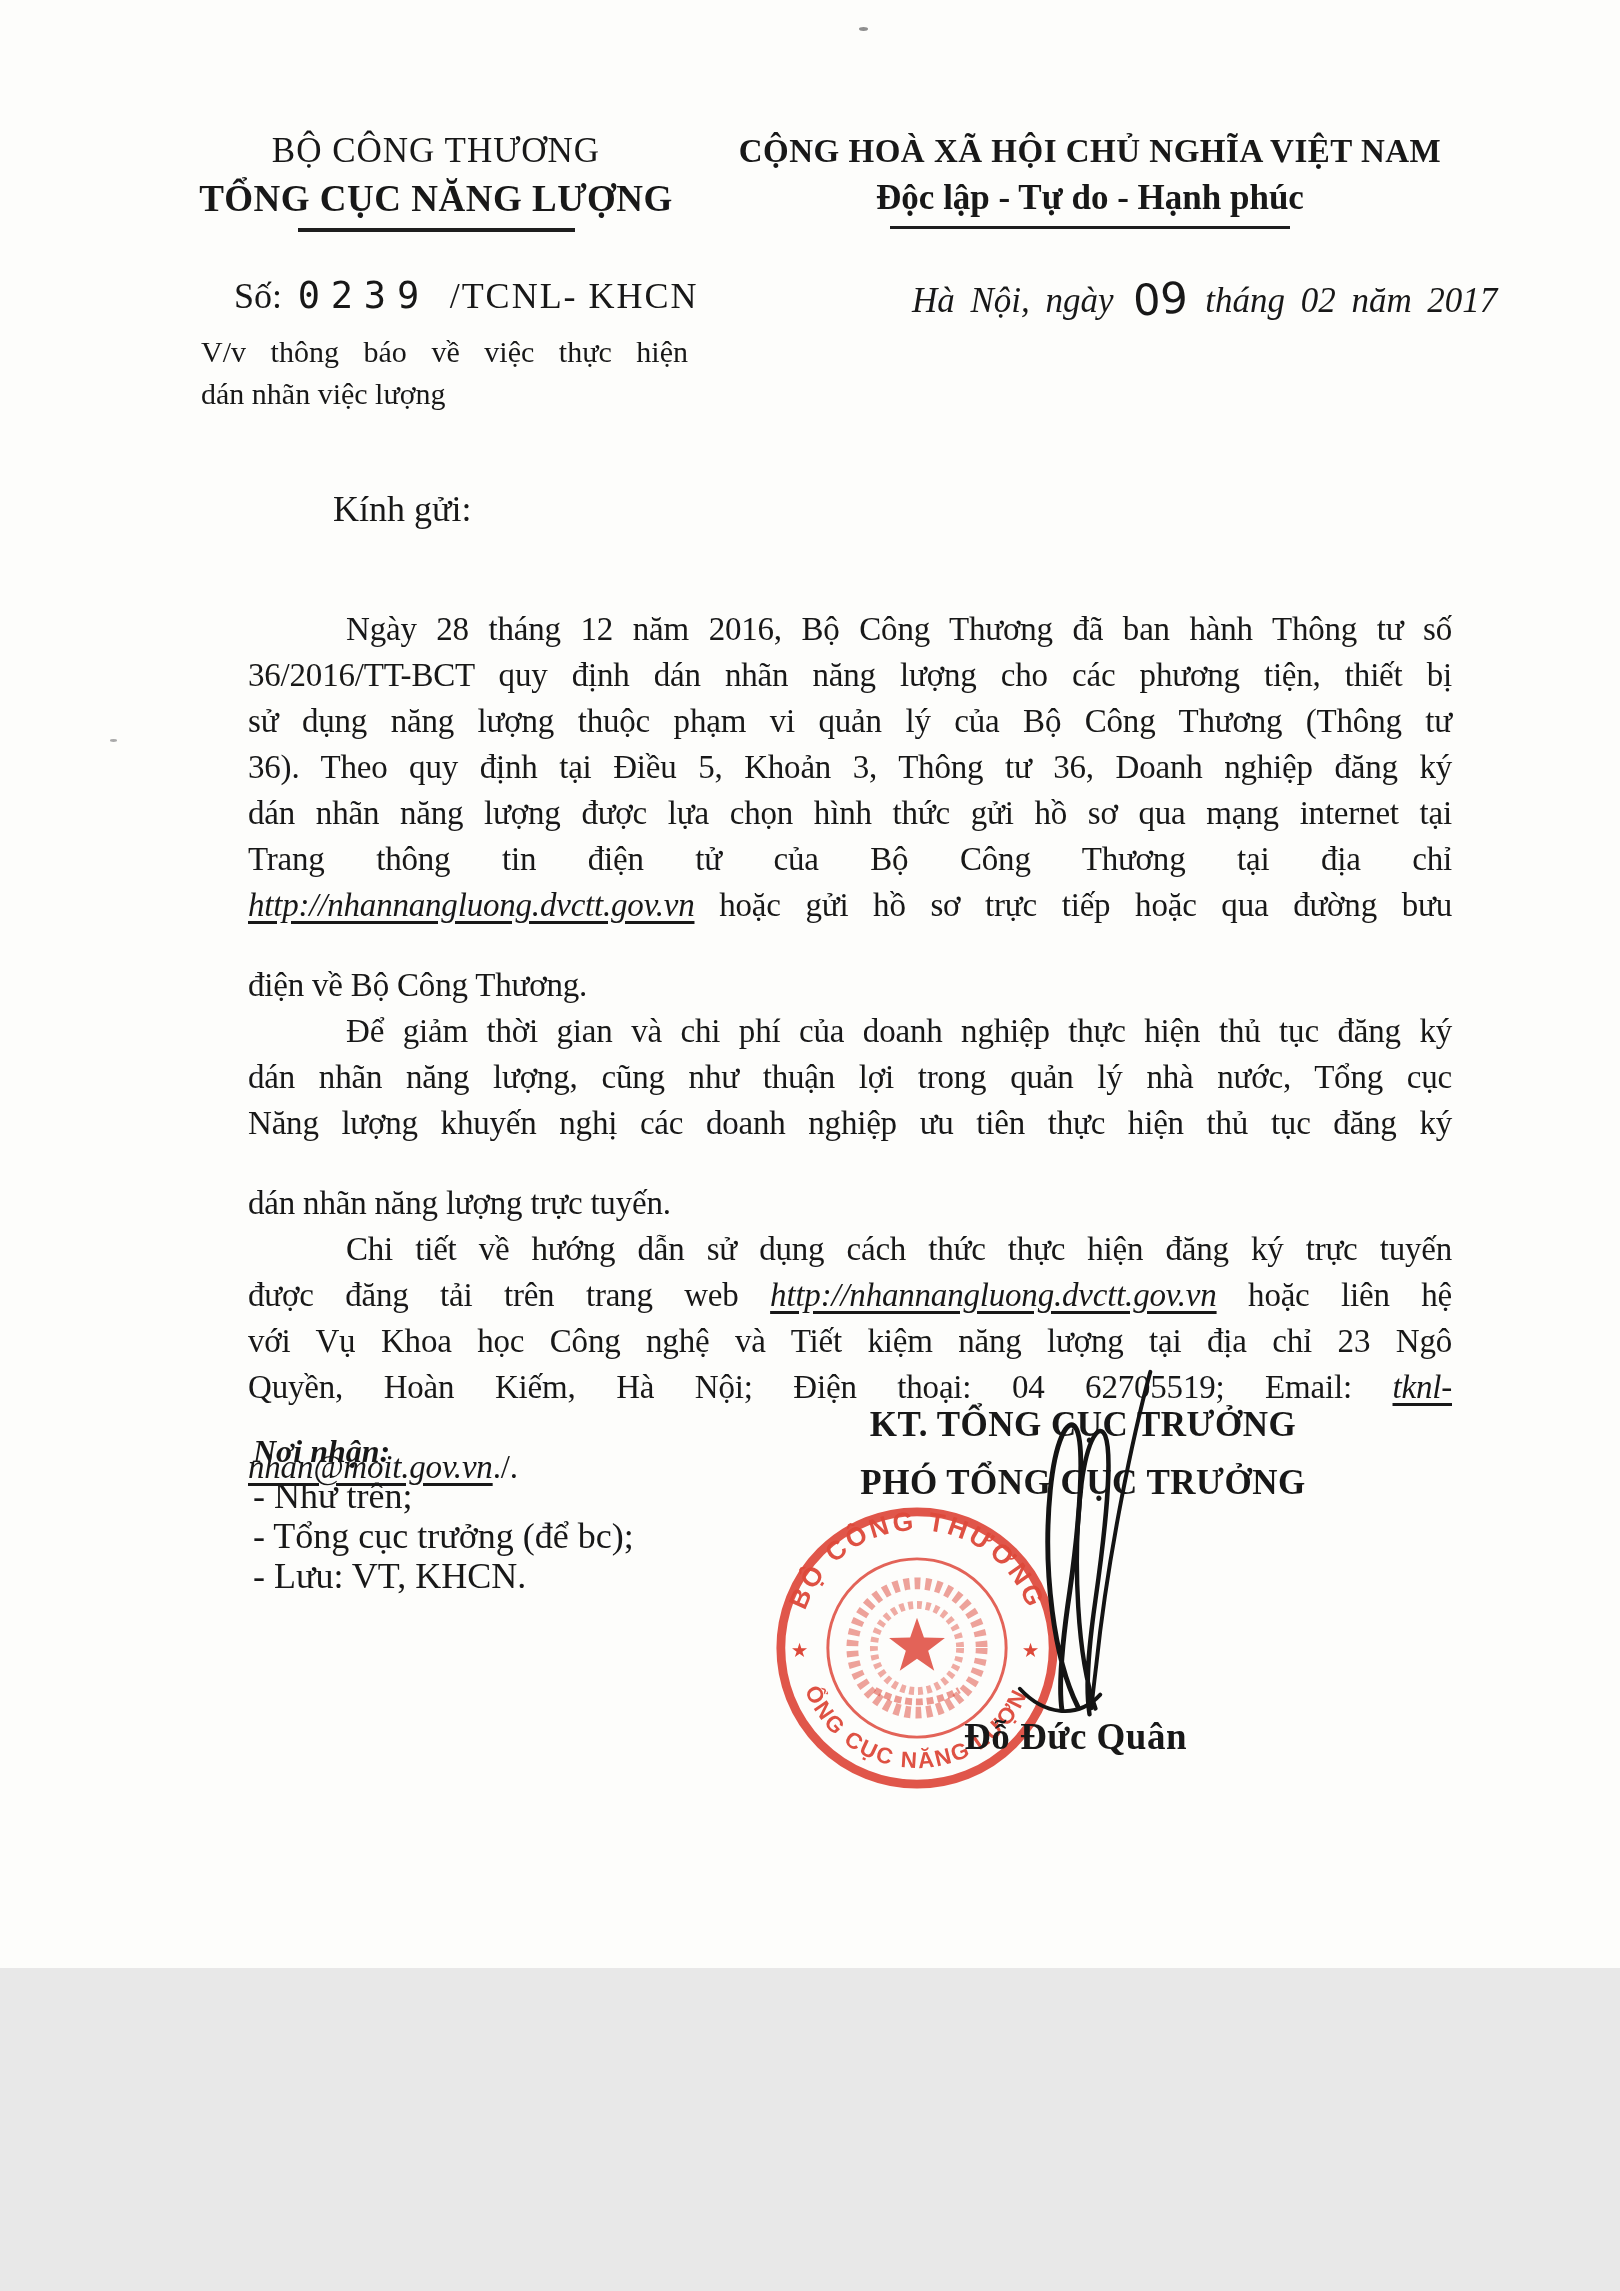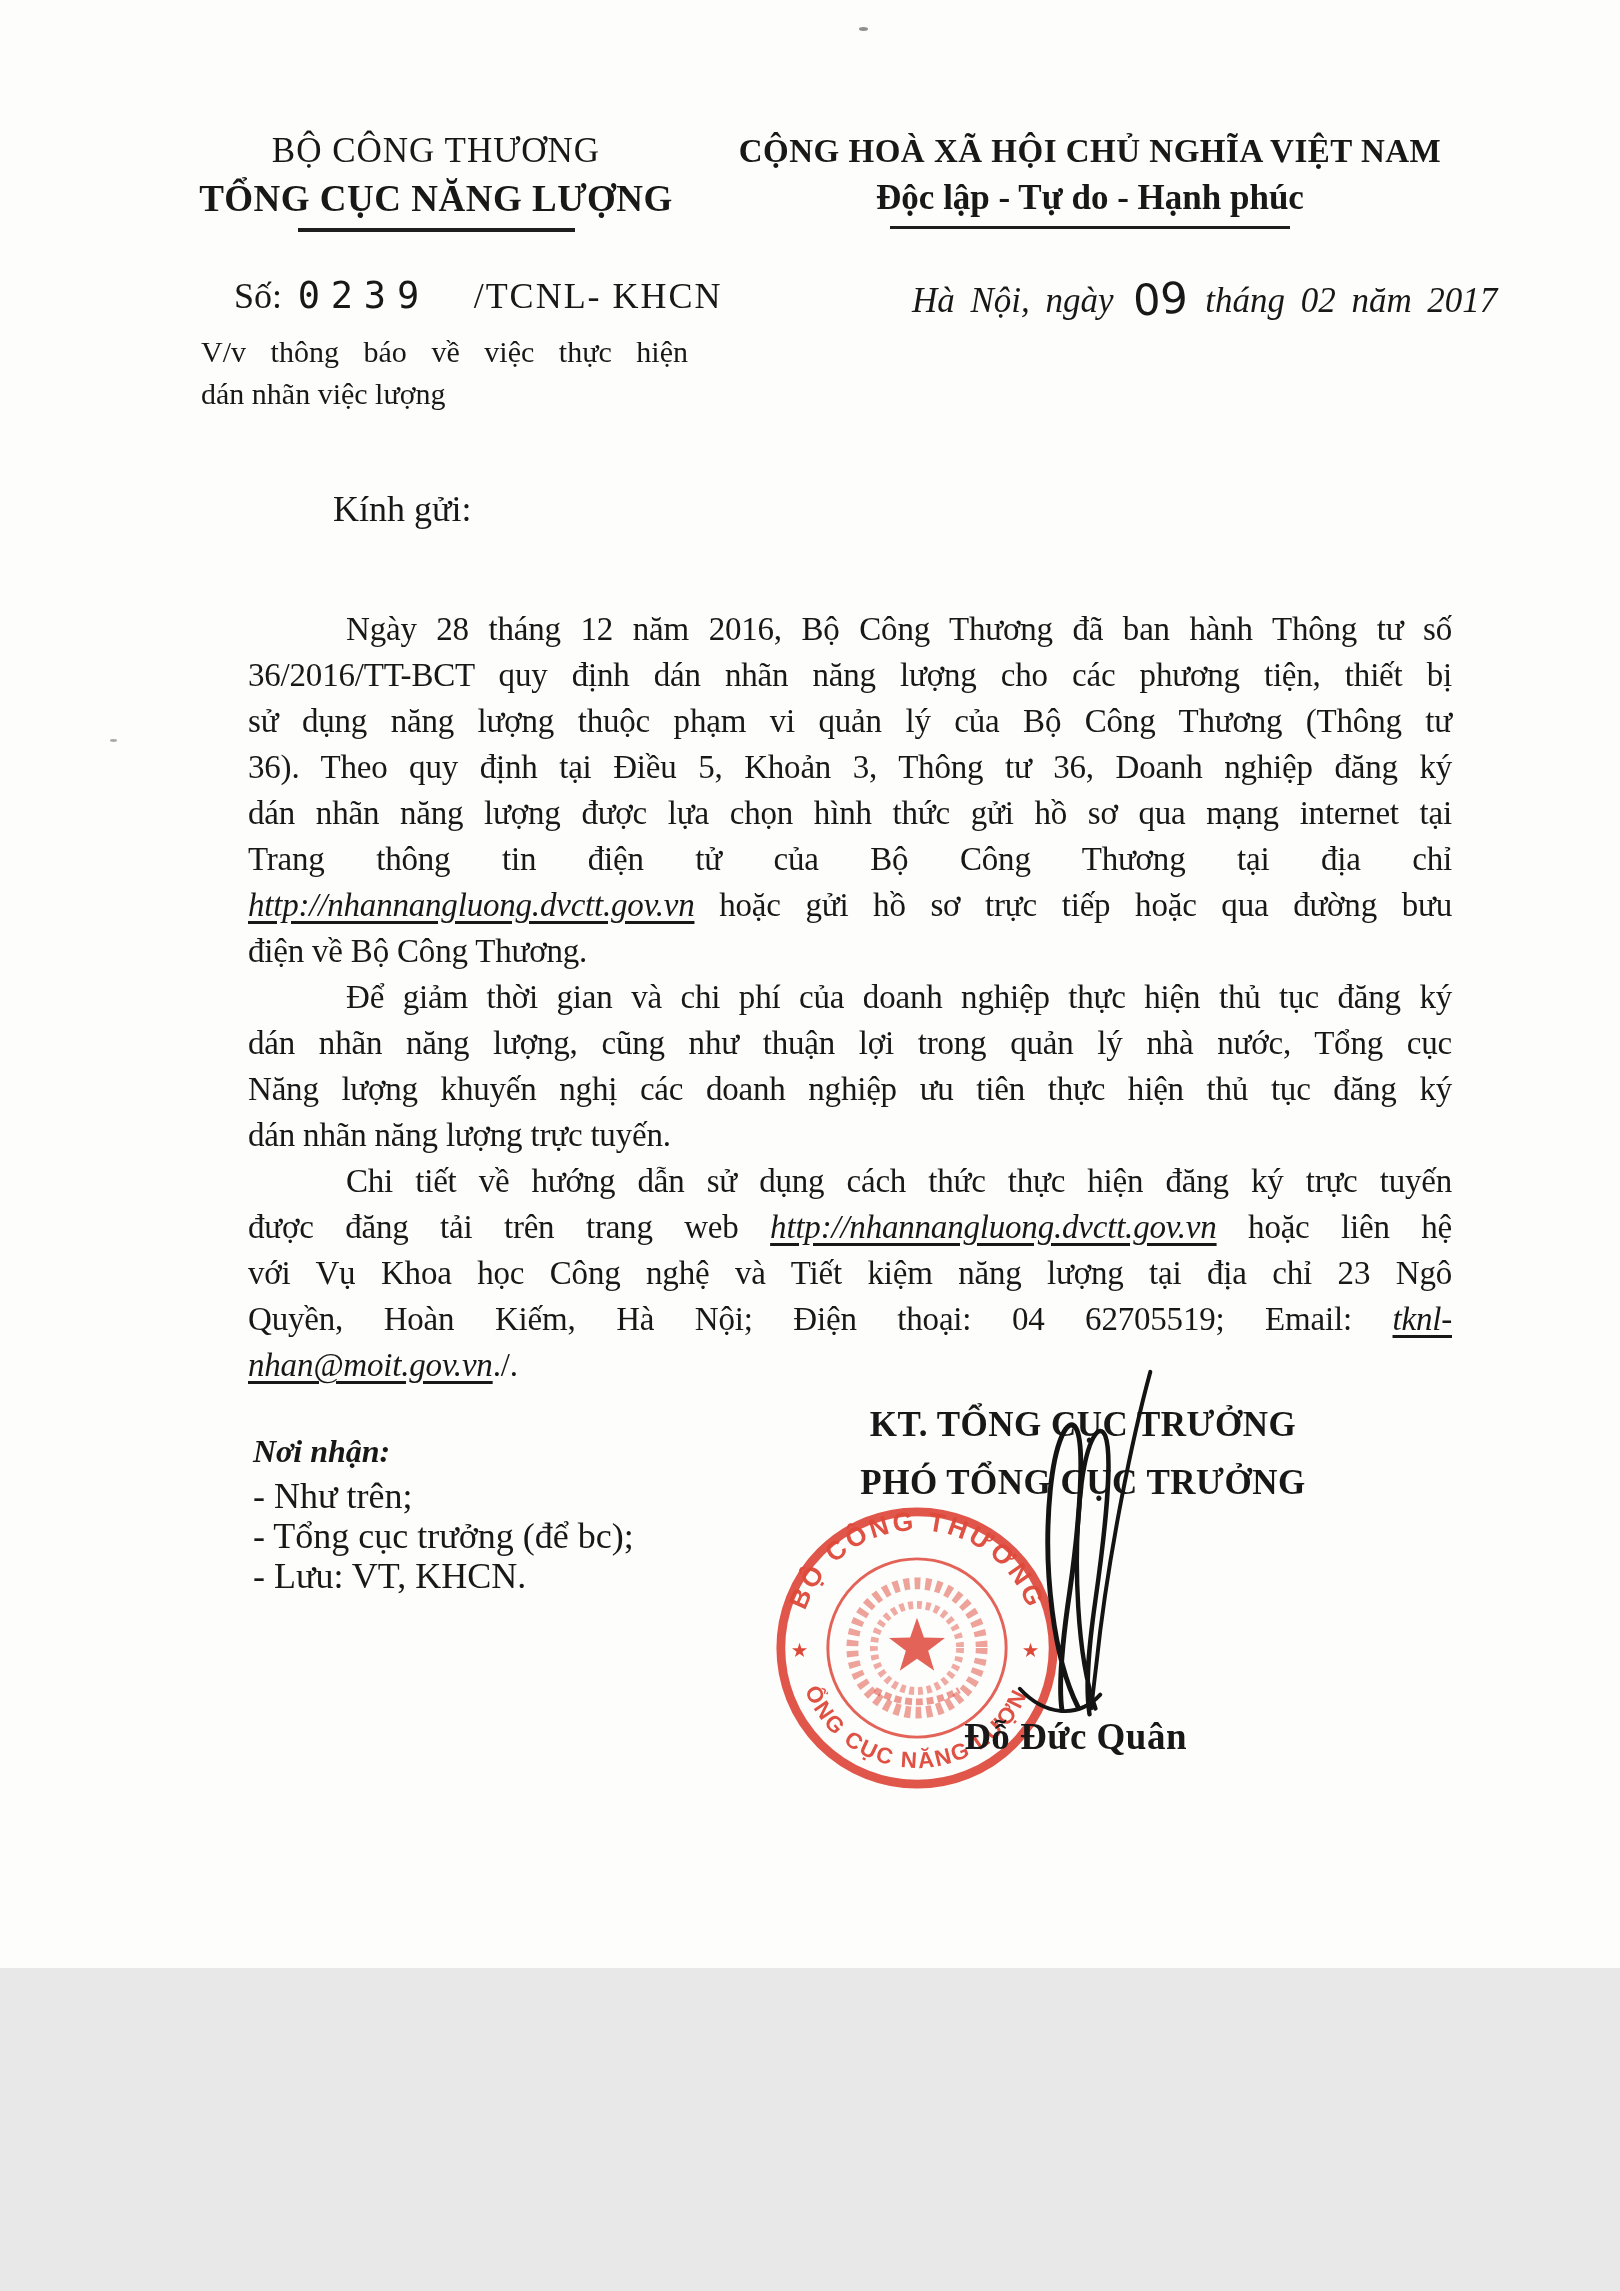--- a/index.html
+++ b/index.html
@@ -21,38 +21,38 @@
   .hdr-right{position:absolute;left:730px;top:133px;width:720px;text-align:center;}
   .hdr-right .l1{font-size:33px;font-weight:bold;letter-spacing:0.5px;}
   .hdr-right .l2{font-size:35px;font-weight:bold;margin-top:7.8px;}
   .rule.right-rule{width:400px;}
   
   .ref-line{position:absolute;left:234px;top:274px;font-size:36px;white-space:nowrap;}
   .ref-line .num{
     font-family:"DejaVu Sans Mono",monospace;
     font-size:37px;letter-spacing:10.8px;margin:0 19.6px 0 15.7px;
   }
-  .ref-line .code{letter-spacing:2px;margin-left:24px;}
+  .ref-line .code{letter-spacing:2px;}
   .date-line{position:absolute;left:912px;top:280px;font-size:35px;font-style:italic;white-space:nowrap;word-spacing:6.9px;}
   .date-line .hand{
     font-family:"DejaVu Sans",sans-serif;
     font-style:normal;font-size:43px;line-height:35px;
     display:inline-block;transform:rotate(-4deg) translateY(2px);
     margin:0 2px 0 3.9px;
   }
   
   .subject{position:absolute;left:201px;top:331px;width:487px;font-size:30px;line-height:42px;}
   .subject .s-line{text-align:justify;text-align-last:justify;}
   .subject .s-line.last{text-align-last:left;}
   
   .salutation{position:absolute;left:333px;top:488px;font-size:36px;}
   .bodytext{position:absolute;left:248px;top:606px;width:1204px;font-size:33px;line-height:46px;letter-spacing:-0.2px;}
   .bodytext .line{text-align:justify;text-align-last:justify;}
   .bodytext .line.para-first{padding-left:98px;}
-  .bodytext .line.para-last{text-align-last:left;}
+  .bodytext .line.para-last{text-align-last:left;margin-top:34px;}
   .lnk{font-style:italic;text-decoration:underline;text-underline-offset:4.9px;}
   
   .recipients{position:absolute;left:253px;top:1433px;width:451px;}
   .rec-title{font-size:32px;font-weight:bold;font-style:italic;}
   .rec-item{font-size:36px;line-height:40px;}
   .rec-list{margin-top:5.9px;}
   
   .sig-title{position:absolute;left:838px;top:1396px;width:490px;text-align:center;
     font-size:35px;font-weight:bold;line-height:58px;letter-spacing:0.5px;}
   .stamp{position:absolute;left:773px;top:1504px;width:288px;height:288px;

